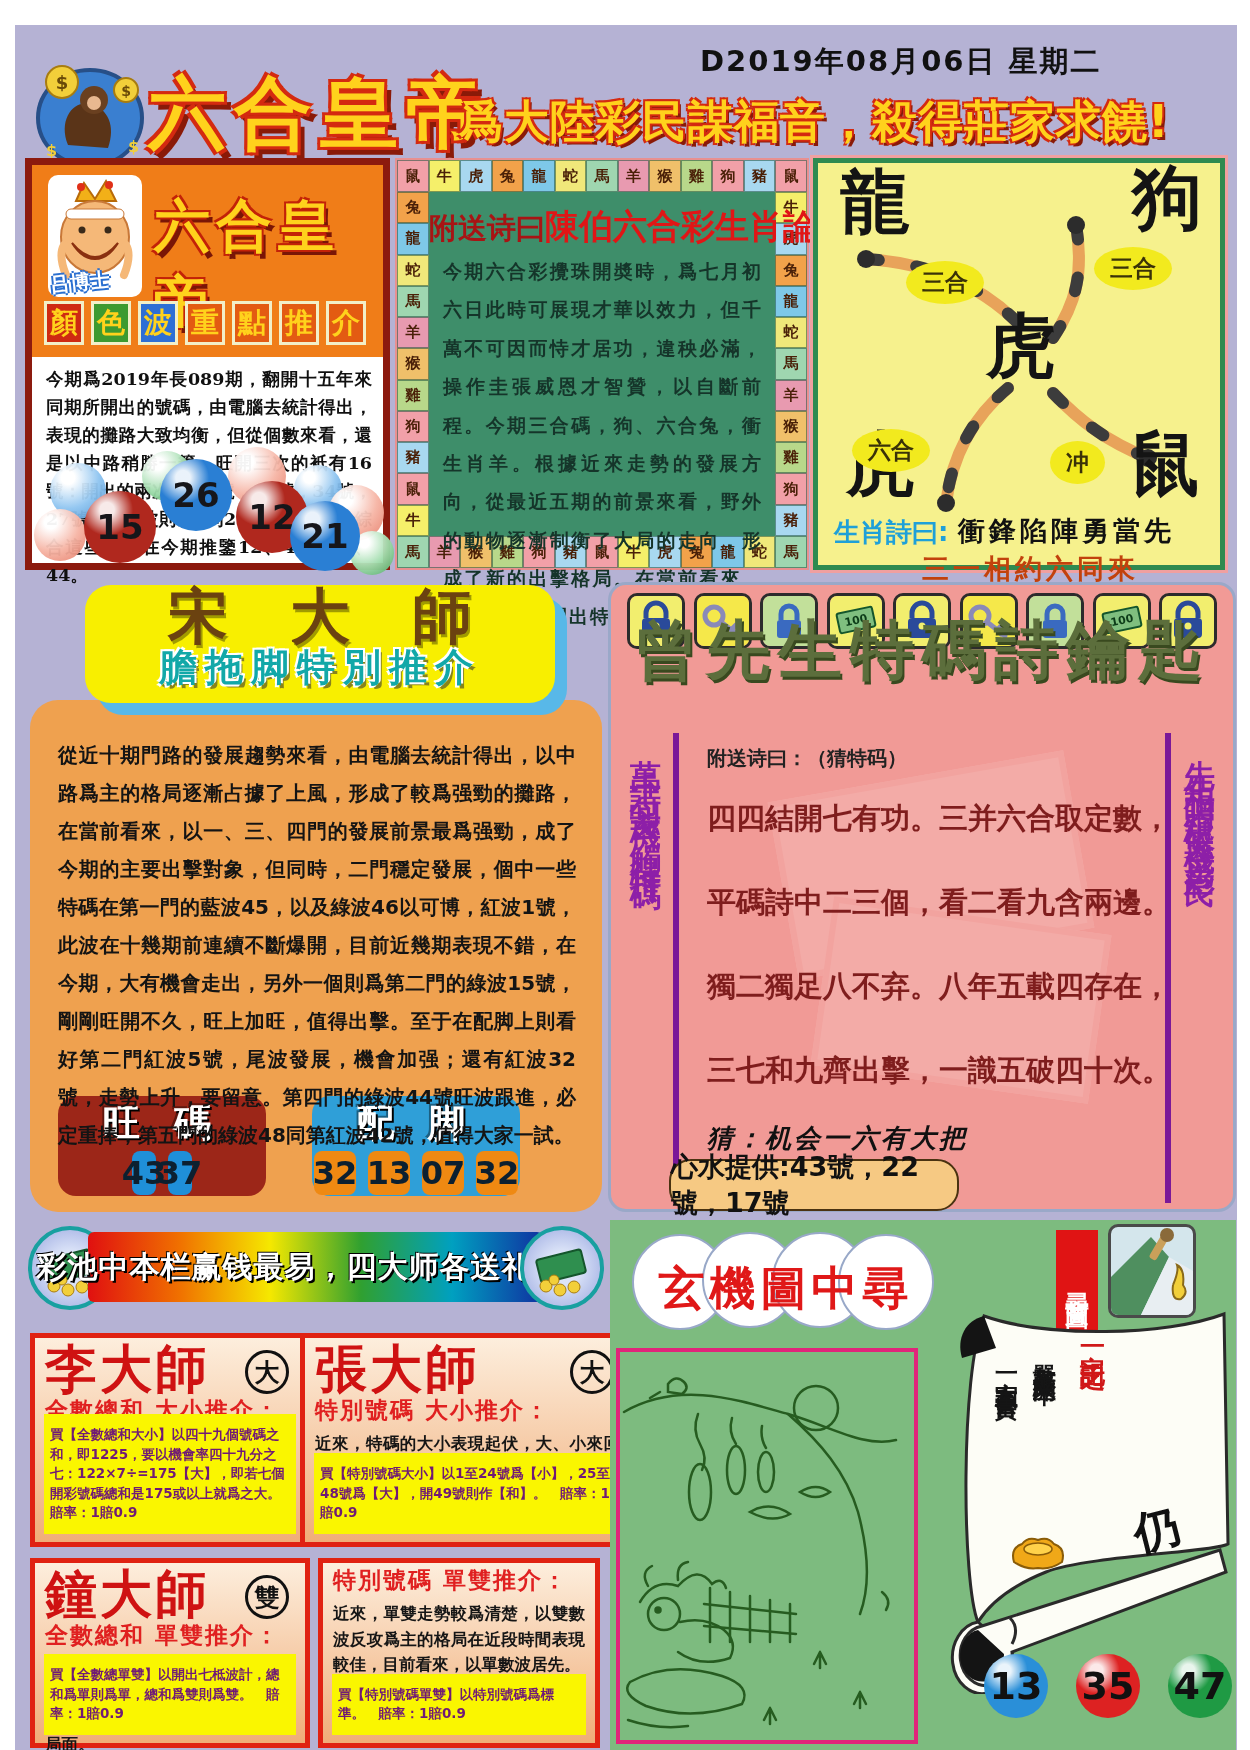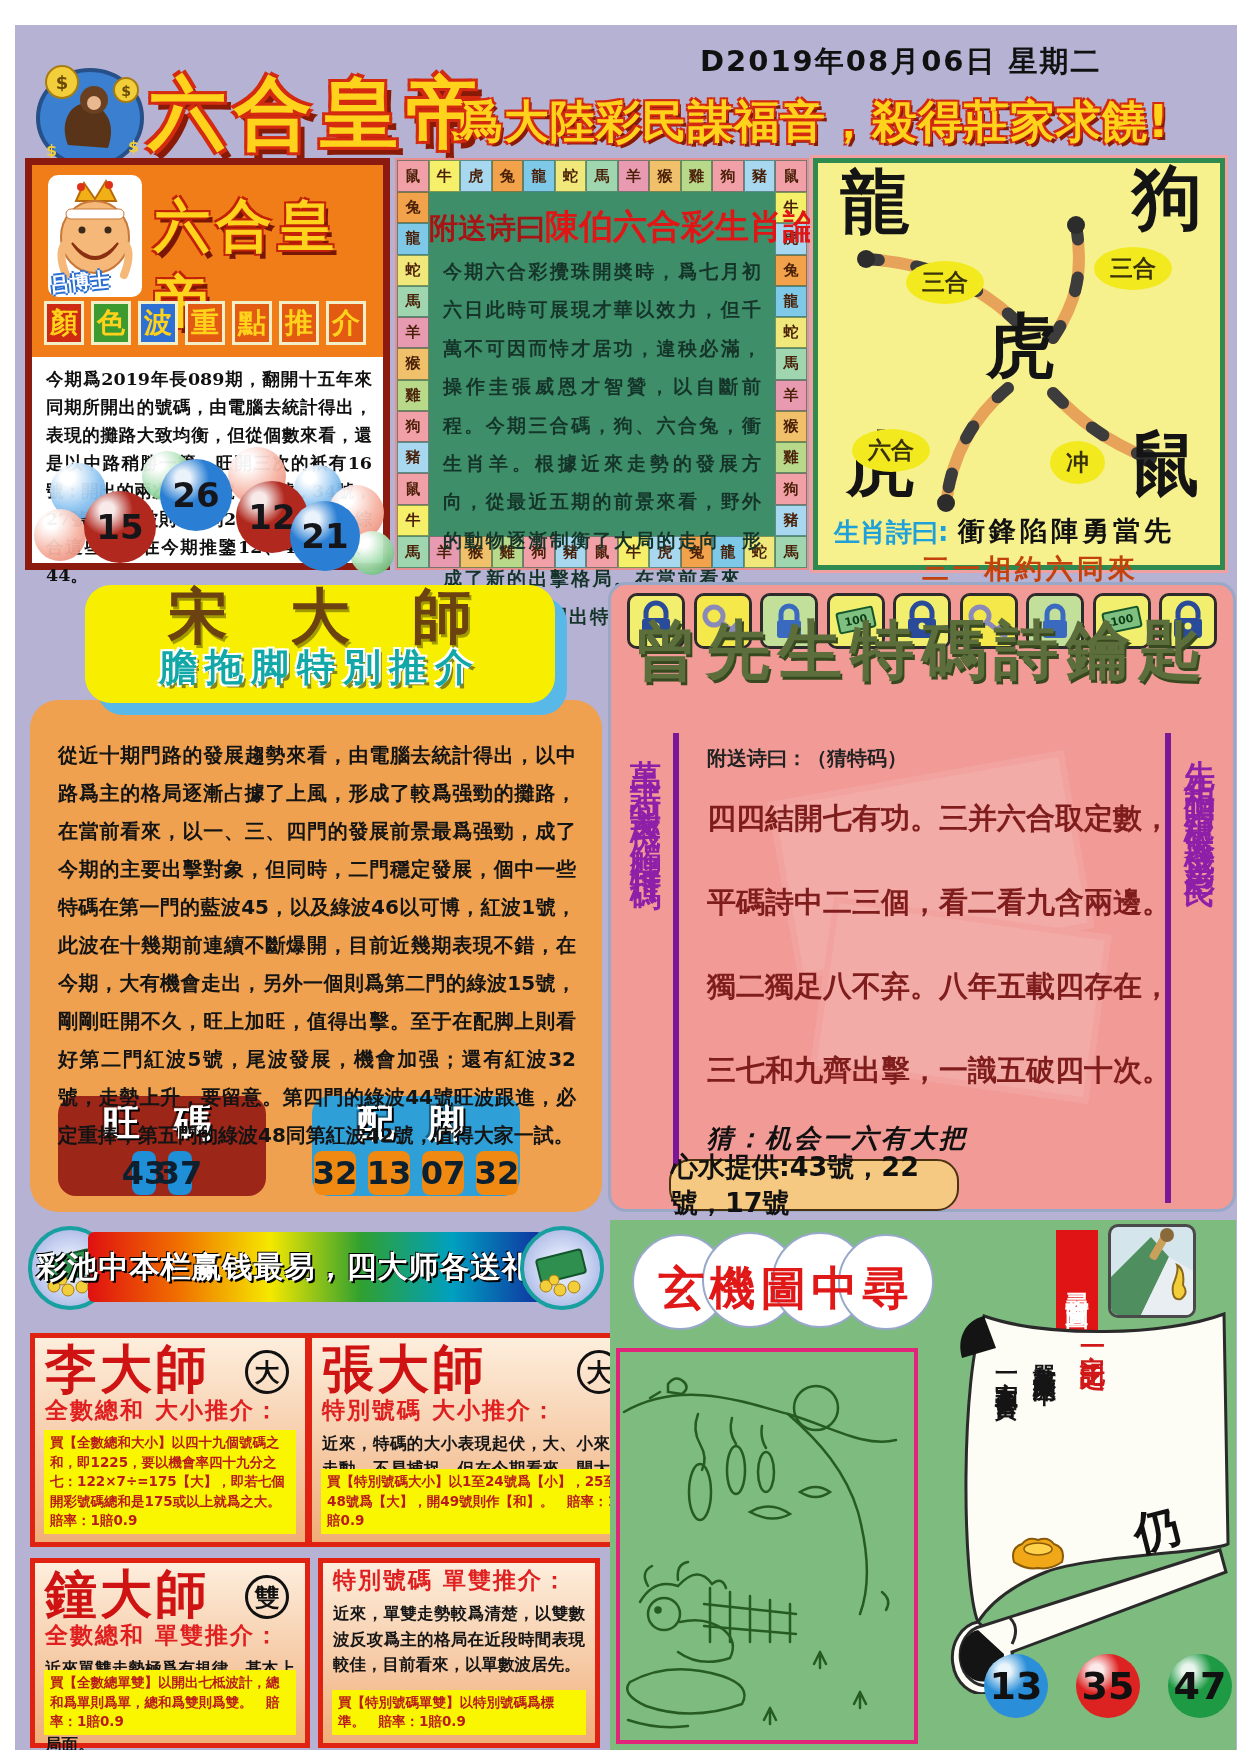--- a/index.html
+++ b/index.html
@@ -112,22 +112,22 @@
     background:radial-gradient(circle,#dce4f8 30%,#b0bce8 75%);overflow:hidden;}
 
   
   .mbox{background:linear-gradient(#fdeedd,#f0ad78);border:5px solid #e02212;box-sizing:border-box;padding:4px 10px 6px 10px;}
   .m-head{display:flex;align-items:flex-start;justify-content:space-between;}
   .m-title{font-size:52px;font-weight:900;color:#cf1212;letter-spacing:3px;line-height:1.05;}
   .m-badge{width:44px;height:44px;border:3px solid #111;border-radius:50%;box-sizing:border-box;margin-top:8px;margin-right:6px;
     font-size:25px;font-weight:900;color:#111;display:flex;align-items:center;justify-content:center;}
   .m-sub{font-size:23px;font-weight:900;color:#e02020;letter-spacing:2px;margin-top:-2px;white-space:nowrap;}
   .m-body{font-size:16.5px;font-weight:bold;color:#151515;line-height:1.55;margin-top:5px;text-align:justify;}
-  .m-foot{position:absolute;left:9px;right:9px;bottom:8px;background:#faf600;padding:3px 6px;
-    font-size:13.5px;font-weight:bold;color:#b91c1c;line-height:1.45;margin-top:40px;}
+  .m-foot{position:absolute;left:9px;right:9px;bottom:8px;background:#faf600;padding:11px 6px;
+    font-size:13.5px;font-weight:bold;color:#701a75;line-height:1.45;margin-top:40px;}
 
   
   .p-mystery{left:610px;top:1220px;width:626px;height:530px;background:#7dbb7f;}
   .cloud{position:absolute;left:26px;top:12px;width:300px;height:100px;}
   .bump{position:absolute;width:96px;height:96px;border-radius:50%;background:#fff;border:2px solid #98a8c8;box-sizing:border-box;}
   .cloud-title{position:absolute;left:0;right:0;top:26px;text-align:center;font-size:46px;font-weight:900;
     color:#e01818;letter-spacing:5px;z-index:2;}
   .tag{position:absolute;left:446px;top:10px;width:42px;height:110px;background:#e01414;color:#fff;
     writing-mode:vertical-rl;text-orientation:upright;font-size:24px;font-weight:bold;letter-spacing:8px;
     display:flex;align-items:center;justify-content:center;}
@@ -439,21 +439,21 @@
 
   <div class="abs mbox" style="left:30px;top:1333px;width:280px;height:214px;">
     <div class="m-head">
         <span class="m-title">李大師</span>
         <span class="m-badge">大</span>
       </div>
     <div class="m-sub">全數總和 大小推介：</div>
     <div class="m-body">從當前旺開從當前發展的走勢來看，中路控制住了局面的發展，但大路處在上升之際，可以博定大。</div>
     <div class="m-foot"><span>買【全數總和大小】以四十九個號碼之和，即1225，要以機會率四十九分之七：122×7÷=175【大】，即若七個開彩號碼總和是175或以上就爲之大。</span>　<span>賠率：1賠0.9</span></div>
   </div>
-  <div class="abs mbox" style="left:307px;top:1333px;width:335px;height:214px;">
+  <div class="abs mbox" style="left:300px;top:1333px;width:335px;height:214px;">
     <div class="m-head">
         <span class="m-title">張大師</span>
         <span class="m-badge">大</span>
       </div>
     <div class="m-sub">特別號碼 大小推介：</div>
     <div class="m-body">近來，特碼的大小表現起伏，大、小來回走動，不易捕捉。但在今期看來，開大占據上風，大家可以依定而行。</div>
     <div class="m-foot"><span>買【特別號碼大小】以1至24號爲【小】，25至48號爲【大】，開49號則作【和】。</span>　<span>賠率：1賠0.9</span></div>
   </div>
   <div class="abs mbox" style="left:30px;top:1558px;width:280px;height:190px;">
     <div class="m-head">

